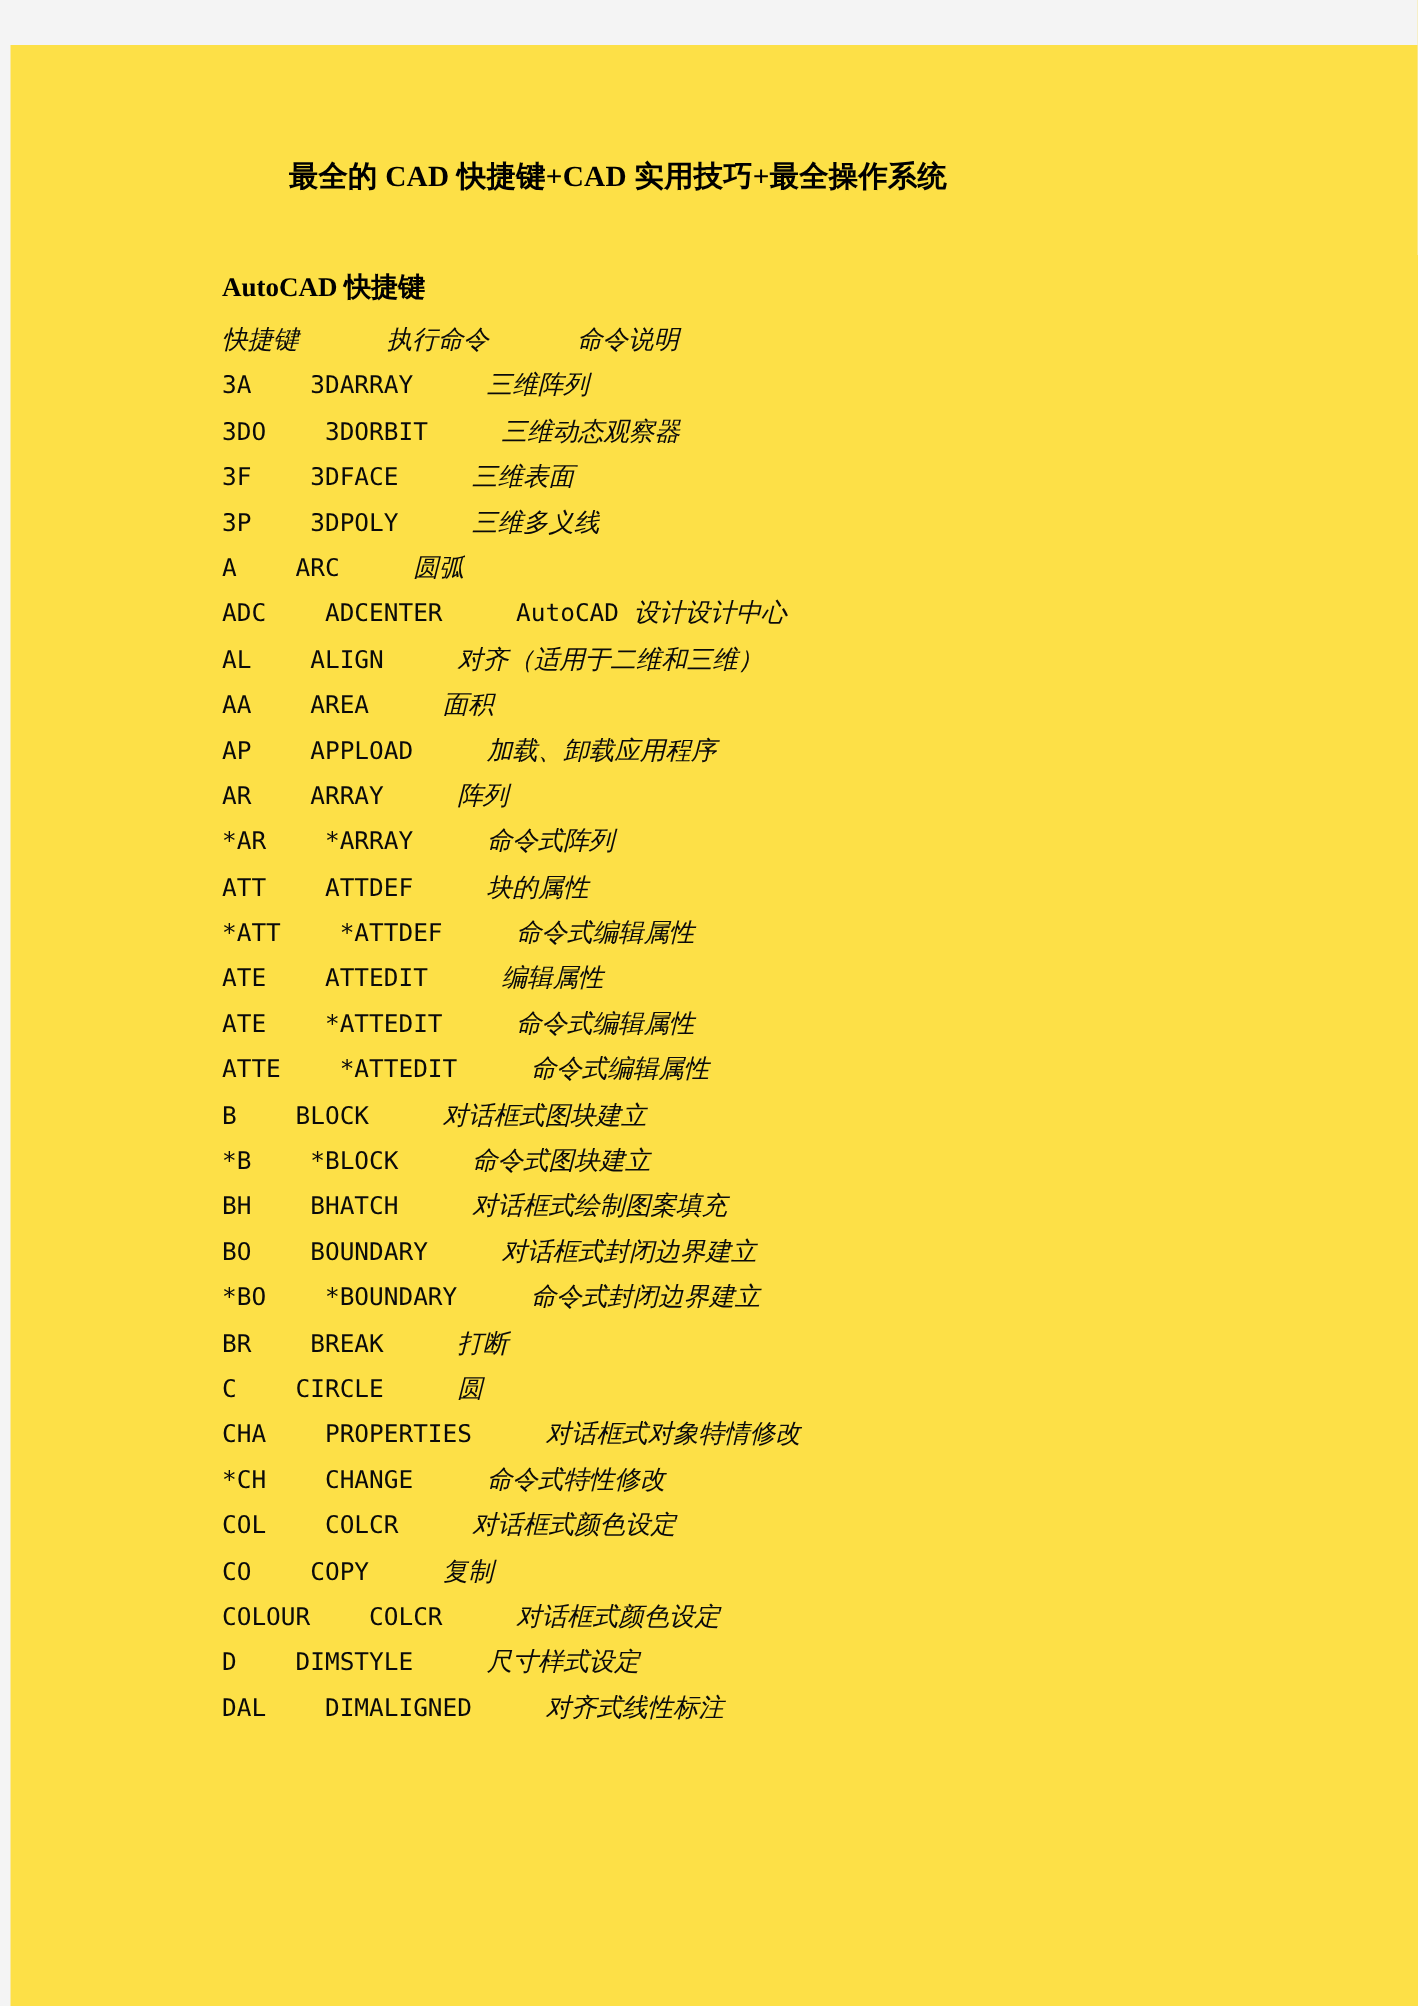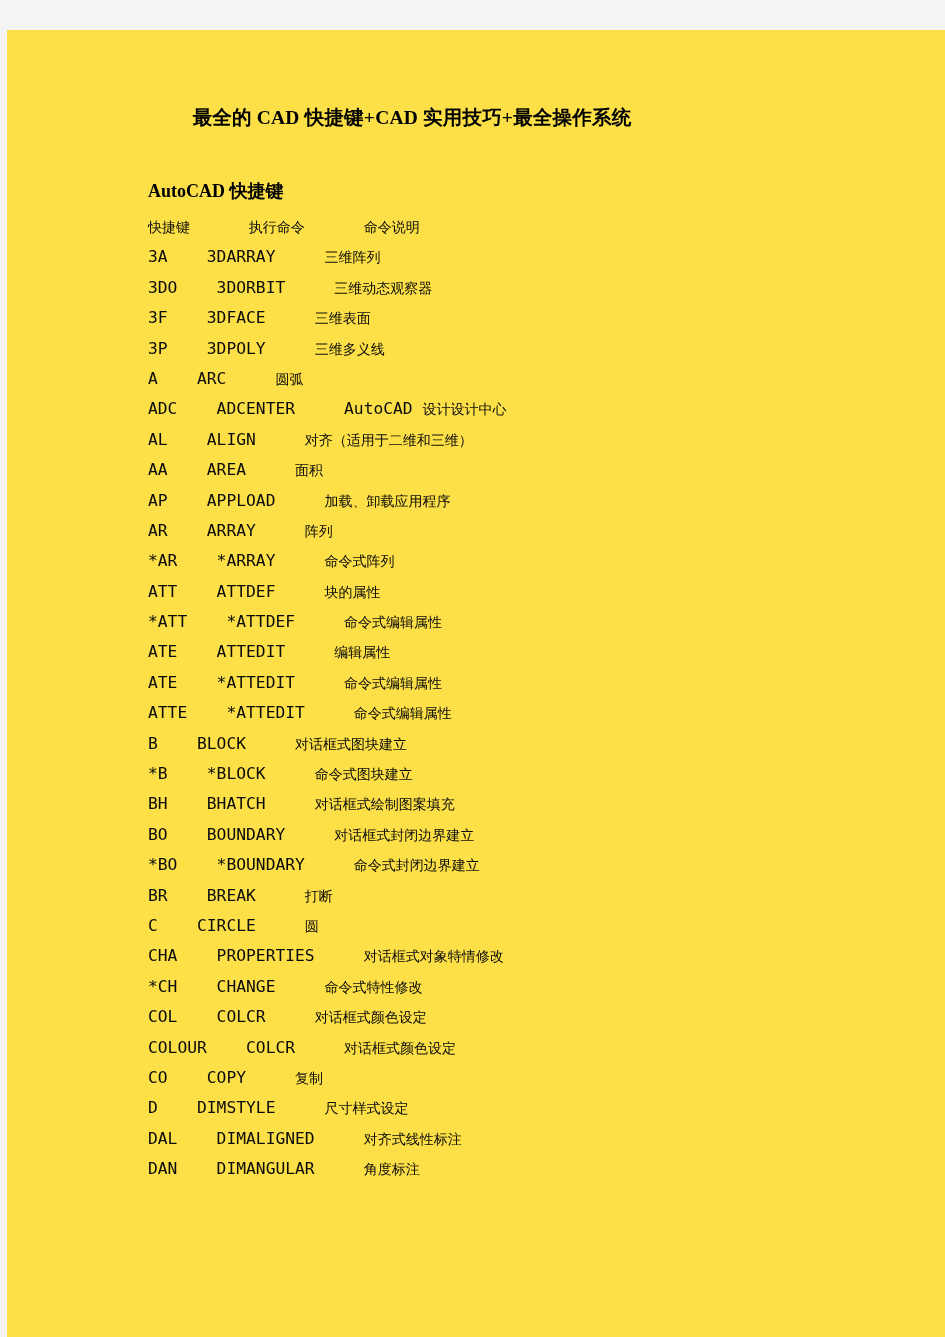--- a/index.html
+++ b/index.html
@@ -63,21 +63,22 @@
     font-size: 16.3px;
     color: #0a0a0a;
     white-space: pre;
     letter-spacing: 0px;
   }
   .doc-row.is-header {
     color: #0a0a0a;
   }
   .cjk {
     font-family: "DejaVu Sans", "Liberation Sans", sans-serif;
-    font-size: 14px;
+    font-size: 17px;
+    font-style: italic;
   }
 </style>
 </head>
 <body>
 
 <div id="page-wrap">
   <div class="page-inner">
 
     <div class="doc-title">最全的 CAD 快捷键+CAD 实用技巧+最全操作系统</div>
 
@@ -104,21 +105,20 @@
         <div class="doc-row">B    BLOCK     <span class="cjk">对话框式图块建立</span></div>
         <div class="doc-row">*B    *BLOCK     <span class="cjk">命令式图块建立</span></div>
         <div class="doc-row">BH    BHATCH     <span class="cjk">对话框式绘制图案填充</span></div>
         <div class="doc-row">BO    BOUNDARY     <span class="cjk">对话框式封闭边界建立</span></div>
         <div class="doc-row">*BO    *BOUNDARY     <span class="cjk">命令式封闭边界建立</span></div>
         <div class="doc-row">BR    BREAK     <span class="cjk">打断</span></div>
         <div class="doc-row">C    CIRCLE     <span class="cjk">圆</span></div>
         <div class="doc-row">CHA    PROPERTIES     <span class="cjk">对话框式对象特情修改</span></div>
         <div class="doc-row">*CH    CHANGE     <span class="cjk">命令式特性修改</span></div>
         <div class="doc-row">COL    COLCR     <span class="cjk">对话框式颜色设定</span></div>
+        <div class="doc-row">CO    COPY     <span class="cjk">复制</span></div>
         <div class="doc-row">COLOUR    COLCR     <span class="cjk">对话框式颜色设定</span></div>
-        <div class="doc-row">CO    COPY     <span class="cjk">复制</span></div>
         <div class="doc-row">D    DIMSTYLE     <span class="cjk">尺寸样式设定</span></div>
         <div class="doc-row">DAL    DIMALIGNED     <span class="cjk">对齐式线性标注</span></div>
-        <div class="doc-row">DAN    DIMANGULAR     <span class="cjk">角度标注</span></div>
       </div>
 
   </div>
 </div>
 
 </body></html>

